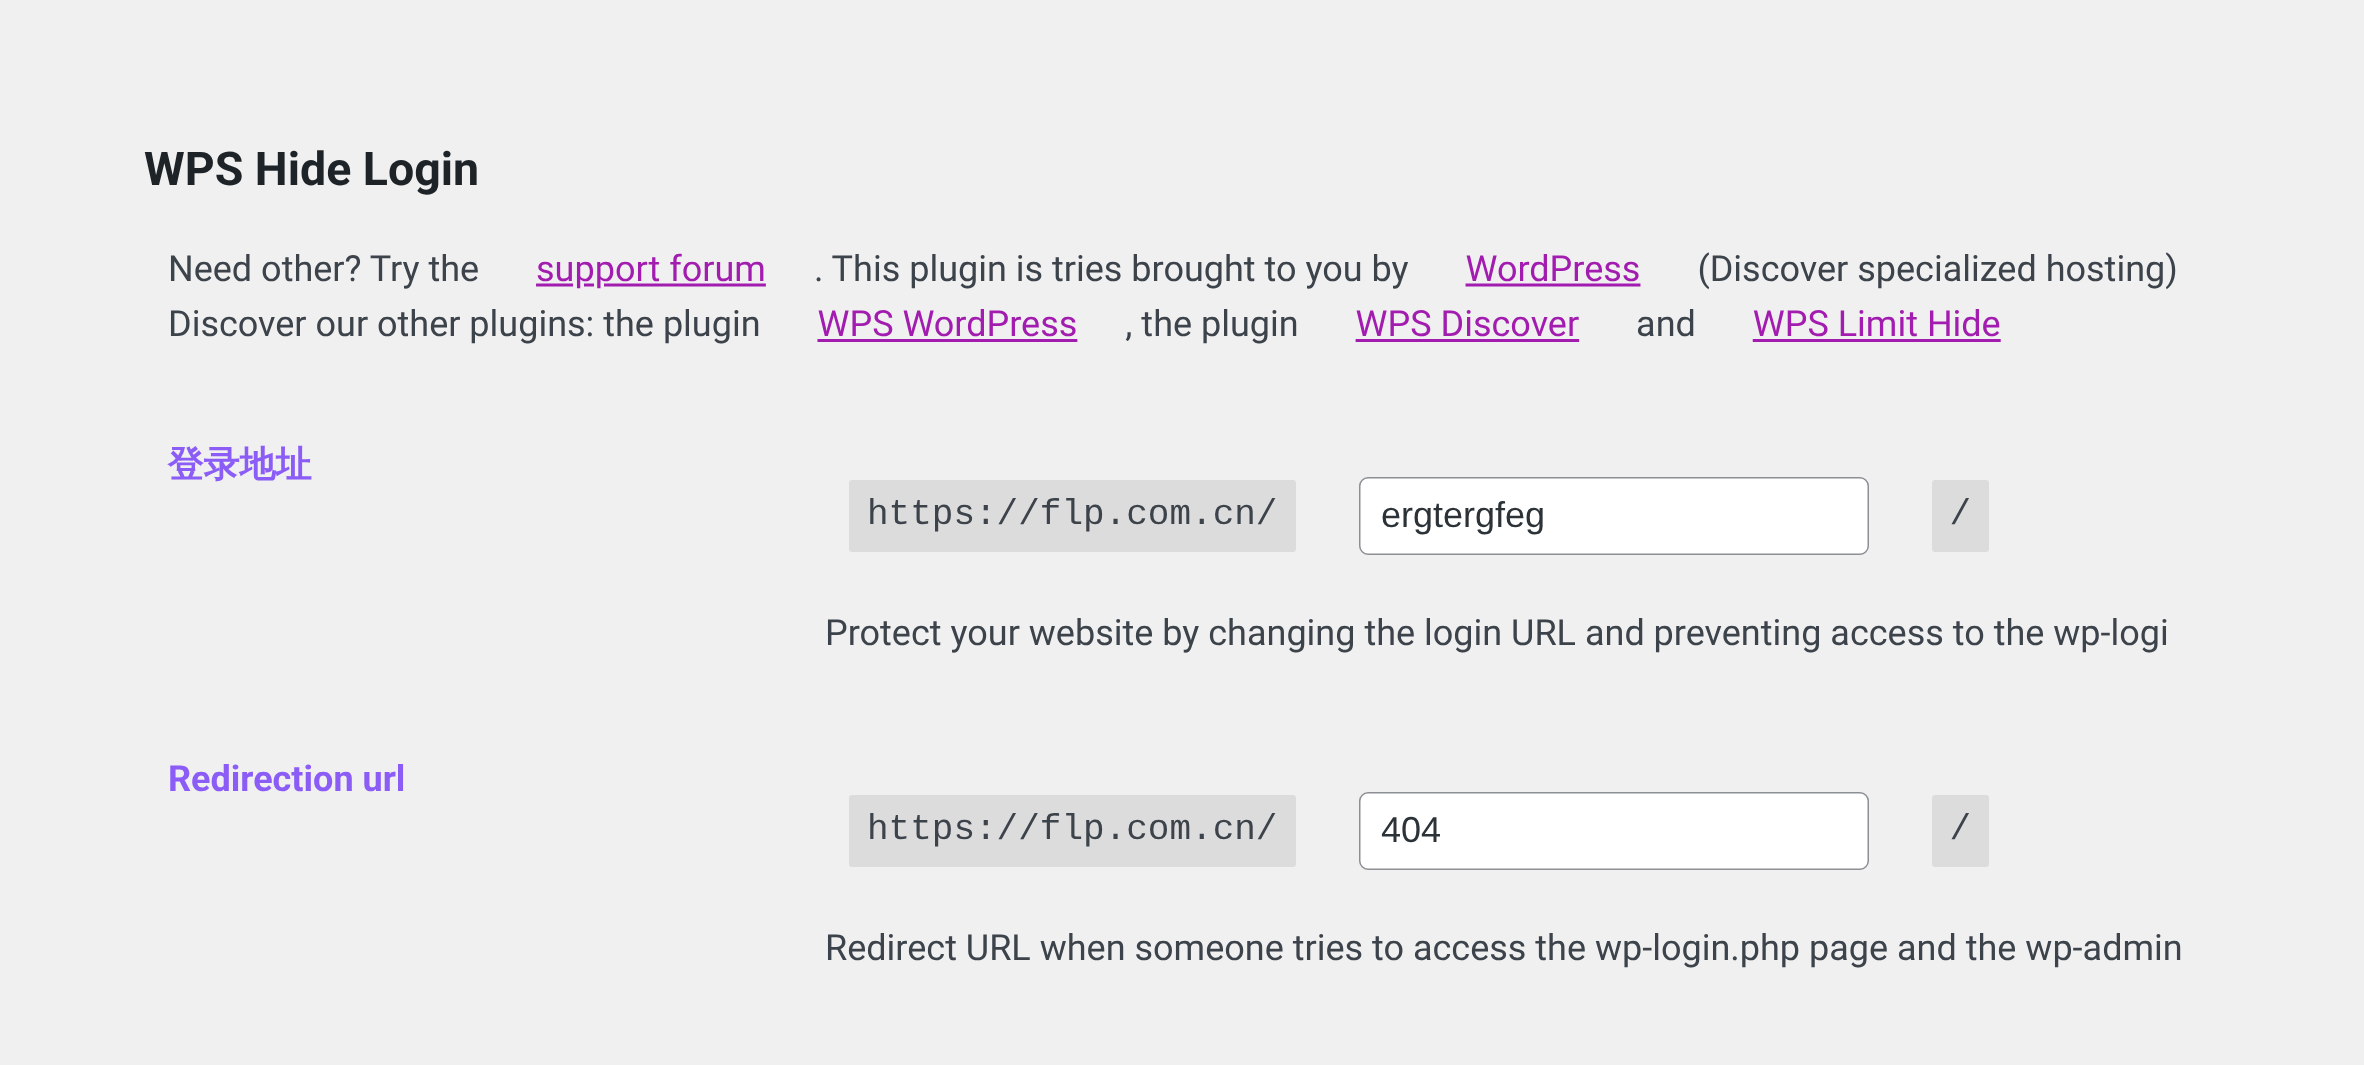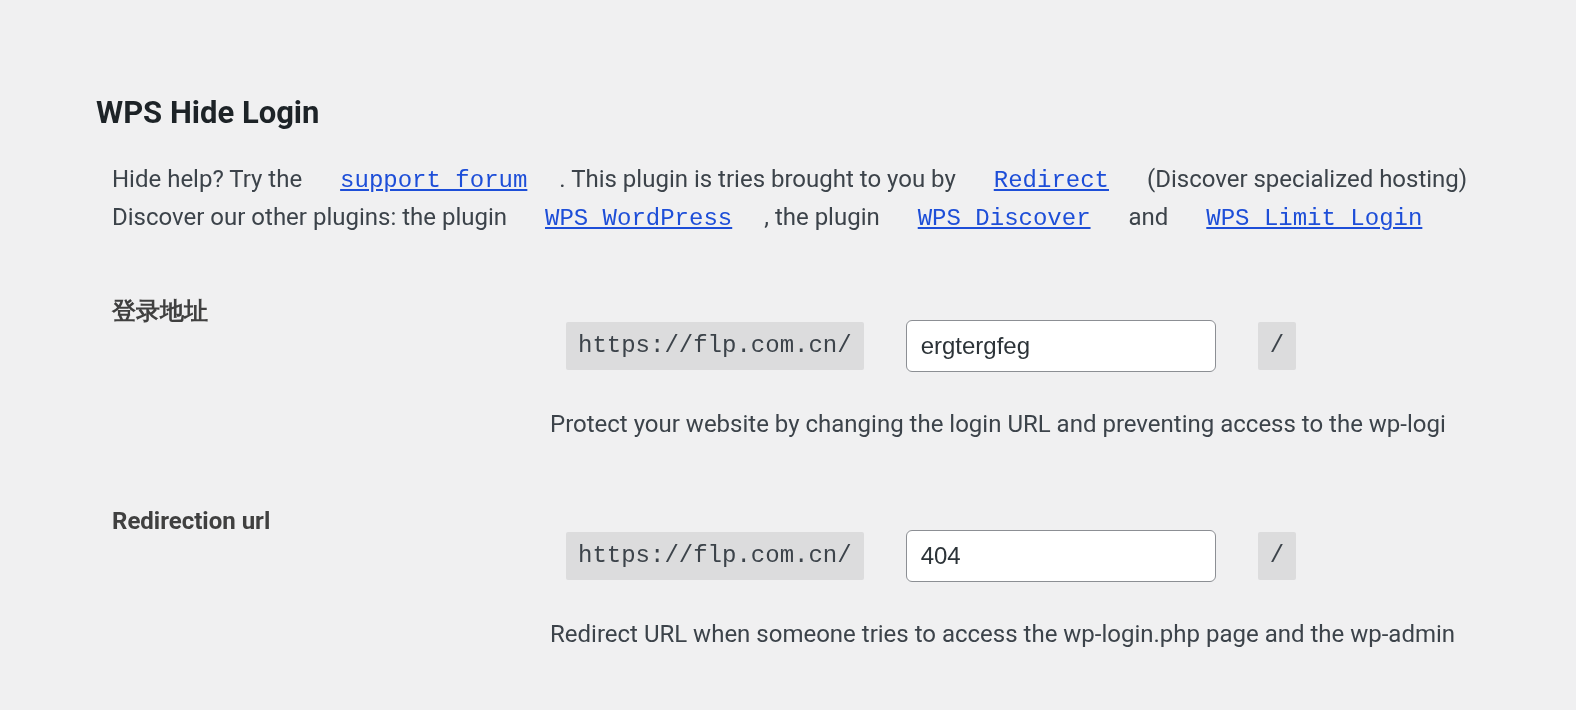--- a/index.html
+++ b/index.html
@@ -27,37 +27,36 @@
       padding: 9px 0 4px 0;
       line-height: 1.3;
     }
     .intro {
       font-size: 24px;
       line-height: 1.55;
       color: #3c434a;
       margin-bottom: 30px;
     }
     .intro a {
-      color: #1d4ed8;
+      color: #a21caf;
       text-decoration: underline;
-      font-family: Liberation Mono, monospace;
     }
     .form-table {
       border-collapse: collapse;
       width: 100%;
       clear: both;
     }
     .form-table tr {
       vertical-align: top;
     }
     .form-table th {
       text-align: left;
       font-weight: 700;
       font-size: 24px;
-      color: #404040;
+      color: #8b5cf6;
       padding: 28px 10px 28px 0;
       width: 438px;
       vertical-align: top;
       line-height: 1.3;
     }
     .form-table td {
       padding: 20px 10px 20px 0;
       vertical-align: top;
       font-size: 24px;
       line-height: 1.5;
@@ -77,21 +76,21 @@
       border-radius: 2px;
       white-space: nowrap;
     }
     input[type="text"] {
       font-size: 24px;
       padding: 8px 14px;
       border: 1px solid #8c8f94;
       border-radius: 6px;
       background: #fff;
       color: #2c3338;
-      width: 310px;
+      width: 340px;
       height: 52px;
       outline: none;
       box-shadow: 0 0 0 transparent;
     }
     .description {
       margin-top: 18px;
       font-size: 24px;
       color: #3c434a;
       white-space: nowrap;
     }
@@ -110,22 +109,22 @@
       line-height: 1.3;
     }
   </style>
 </head>
 <body>
 
 <div class="wrap">
   <h2>WPS Hide Login</h2>
 
   <p class="intro">
-    <span>Hide help? Try the </span><a href="#">support forum</a><span>. This plugin is tries brought to you by </span><a href="#">Redirect</a><span> (Discover specialized hosting)</span><br>
-    <span>Discover our other plugins: the plugin </span><a href="#">WPS WordPress</a><span>, the plugin </span><a href="#">WPS Discover</a><span> and </span><a href="#">WPS Limit Login</a>
+    <span>Need other? Try the </span><a href="#">support forum</a><span>. This plugin is tries brought to you by </span><a href="#">WordPress</a><span> (Discover specialized hosting)</span><br>
+    <span>Discover our other plugins: the plugin </span><a href="#">WPS WordPress</a><span>, the plugin </span><a href="#">WPS Discover</a><span> and </span><a href="#">WPS Limit Hide</a>
   </p>
 
   <table class="form-table">
     <tbody>
       <tr>
         <th scope="row">
           <label>登录地址</label>
         </th>
         <td>
           <div class="url-row">

